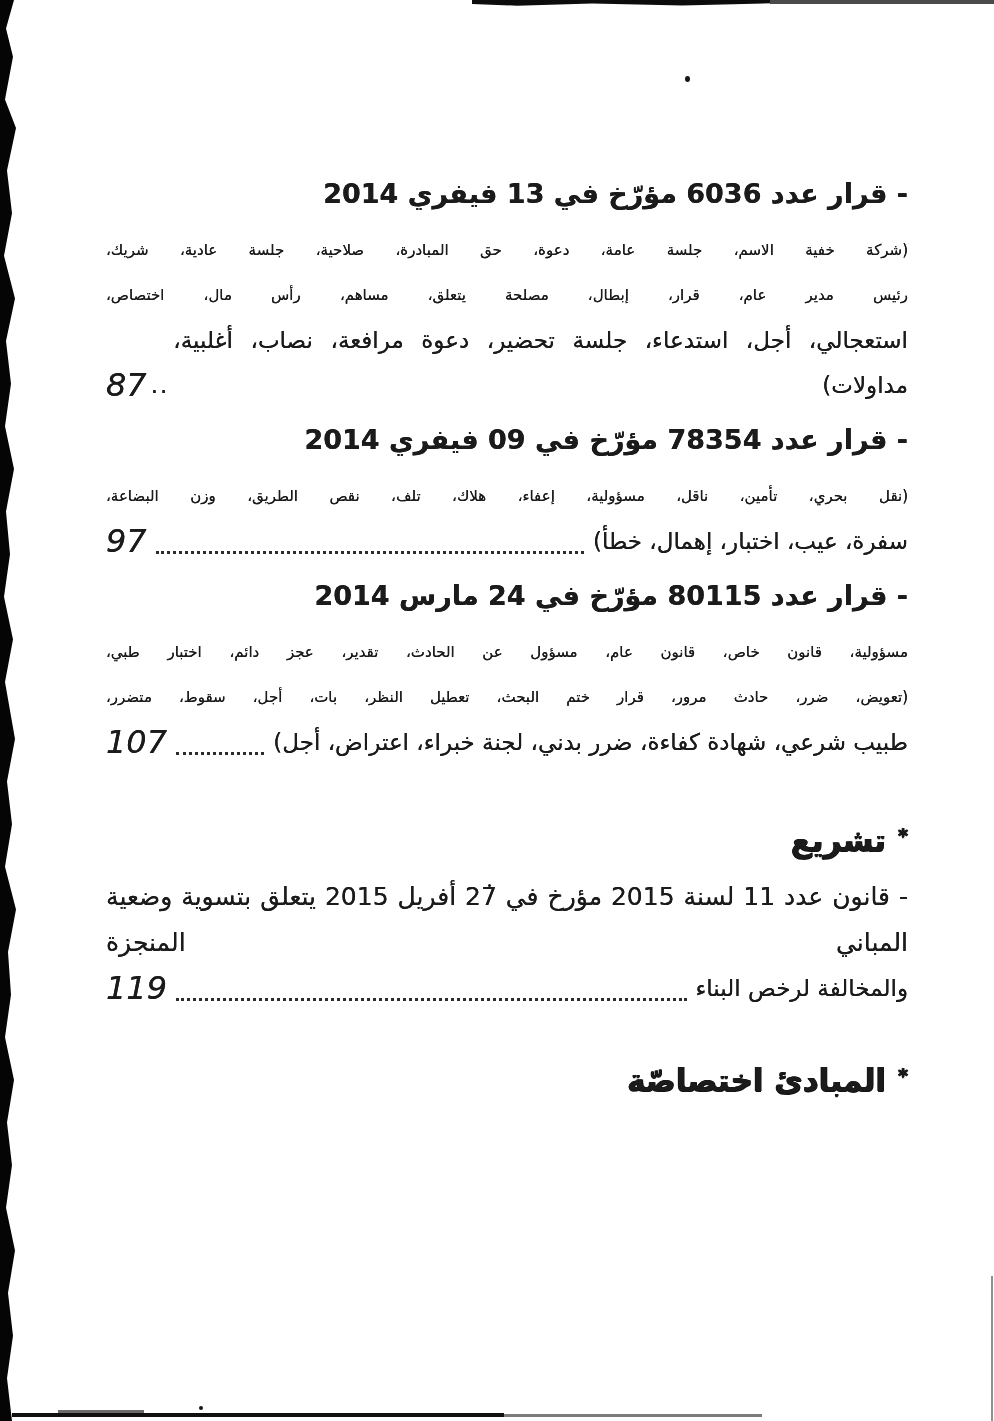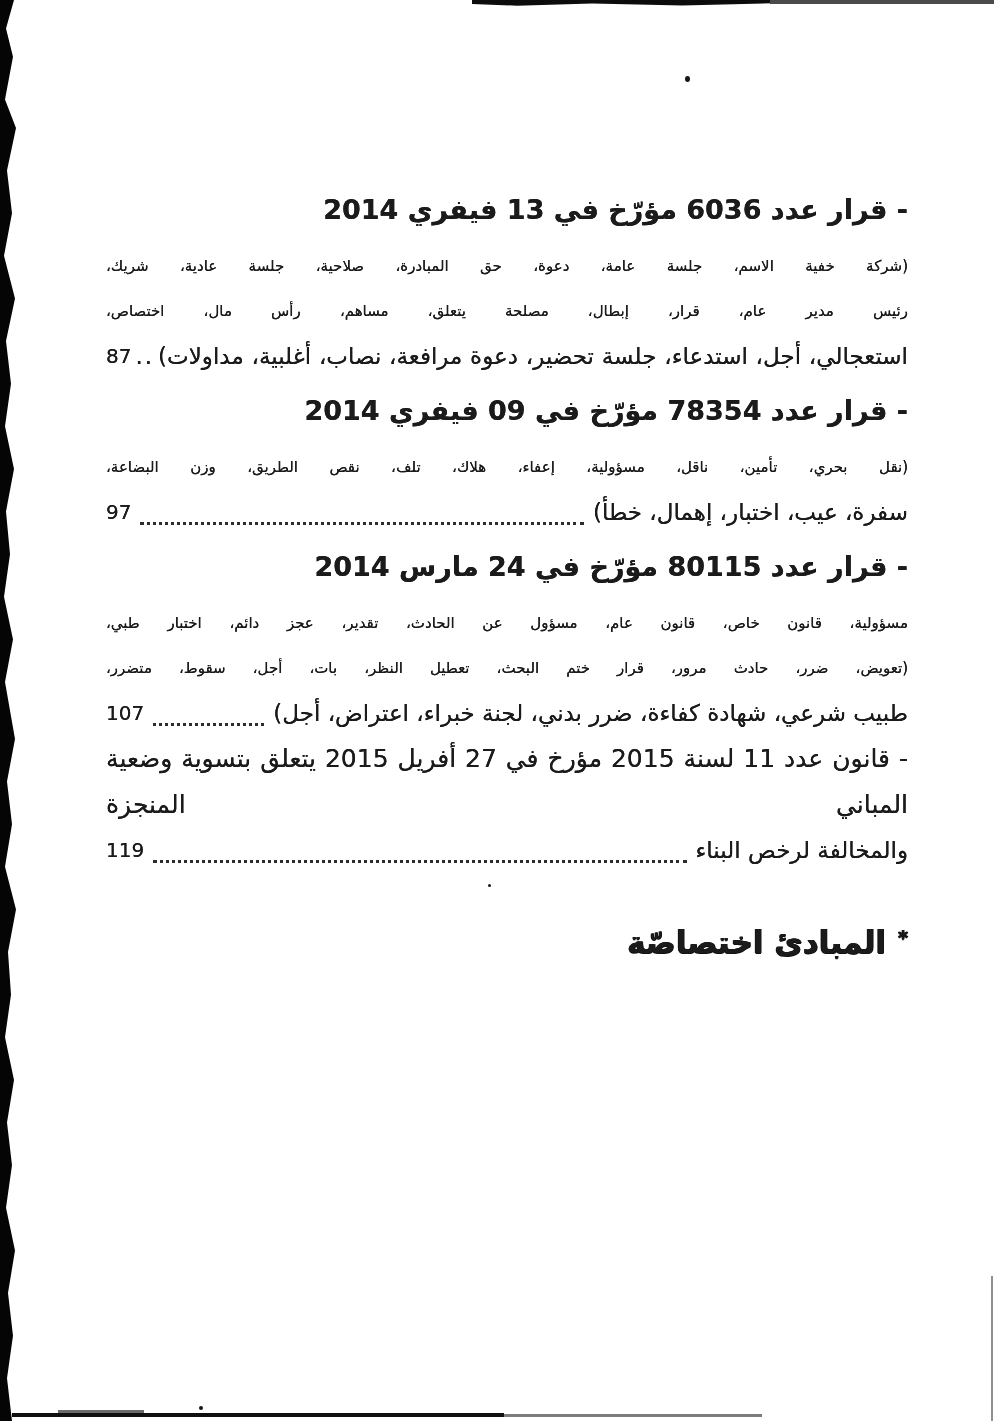--- a/index.html
+++ b/index.html
@@ -23,21 +23,21 @@
   .edge-bottom-a{position:absolute;top:1413px;left:12px;width:492px;height:4px;background:#101010;}
   .edge-bottom-b{position:absolute;top:1414px;left:504px;width:258px;height:3px;background:#7d7d7d;}
   .edge-bottom-c{position:absolute;top:1410px;left:58px;width:86px;height:3px;background:#6b6b6b;}
   .edge-right{position:absolute;right:1px;bottom:0;width:2px;height:145px;background:#8f8f8f;}
   .speck{position:absolute;background:#161616;border-radius:50%;}
   .speck-a{left:685px;top:76px;width:5px;height:6px;}
   .speck-b{left:199px;top:1406px;width:4px;height:4px;}
   .speck-c{left:488px;top:884px;width:3px;height:3px;}
   
   .content{
-    position:absolute;top:16px;right:86px;left:106px;
+    position:absolute;top:0;right:86px;left:106px;
     padding-top:166px;direction:rtl;
   }
   .entry-heading{
     font-size:27px;font-weight:bold;line-height:44px;
     margin:6px 0 12px 0;letter-spacing:0.2px;
     text-shadow:0 0 0.6px #1b1b1b;
   }
   .toc-line{
     font-size:15px;line-height:45px;
     text-align:justify;text-align-last:justify;
@@ -45,21 +45,21 @@
   }
   .toc-line-last{
     display:flex;align-items:flex-end;direction:rtl;
     font-size:23px;line-height:45px;text-shadow:0 0 0.4px #1b1b1b;
   }
   .toc-line-last .grow-text{flex:1;text-align:justify;text-align-last:justify;}
   .leader{
     flex:1;border-bottom:3px dotted #2c2c2c;margin:0 9px 10px 9px;min-width:30px;
   }
   .short-leader{margin:0 4px;letter-spacing:2px;}
-  .page-no{font-size:20px;direction:ltr;}
+  .page-no{font-size:32px;direction:ltr;font-style:italic;}
   .section-heading{
     font-size:31px;font-weight:bold;line-height:48px;letter-spacing:0.5px;
     text-shadow:0.6px 0 0 #111,-0.6px 0 0 #111,0 0.6px 0 #111;
     margin:0;
   }
   .section-heading .marker{font-size:19px;vertical-align:9px;margin-left:12px;}
   .sec-legislation{margin-top:46px;margin-bottom:10px;}
   .sec-principles{margin-top:40px;}
   .law-line{font-size:25px;line-height:46px;text-align:justify;text-align-last:justify;
     text-shadow:0 0 0.4px #1b1b1b;}
@@ -104,20 +104,23 @@
 
     <div class="entry-heading">- قرار عدد 80115 مؤرّخ في 24 مارس 2014</div>
     <div class="toc-line">مسؤولية، قانون خاص، قانون عام، مسؤول عن الحادث، تقدير، عجز دائم، اختبار طبي،</div>
     <div class="toc-line">(تعويض، ضرر، حادث مرور، قرار ختم البحث، تعطيل النظر، بات، أجل، سقوط، متضرر،</div>
     <div class="toc-line-last">
       <span>طبيب شرعي، شهادة كفاءة، ضرر بدني، لجنة خبراء، اعتراض، أجل)</span>
       <span class="leader"></span>
       <span class="page-no">107</span>
     </div>
 
+    <div class="section-heading sec-legislation">
+      <span class="marker">*</span><span>تشريع</span>
+    </div>
     <div class="law-line">- قانون عدد 11 لسنة 2015 مؤرخ في 27 أفريل 2015 يتعلق بتسوية وضعية المباني المنجزة</div>
     <div class="toc-line-last">
       <span>والمخالفة لرخص البناء</span>
       <span class="leader"></span>
       <span class="page-no">119</span>
     </div>
 
     <div class="section-heading sec-principles">
       <span class="marker">*</span><span>المبادئ اختصاصّة</span>
     </div>

